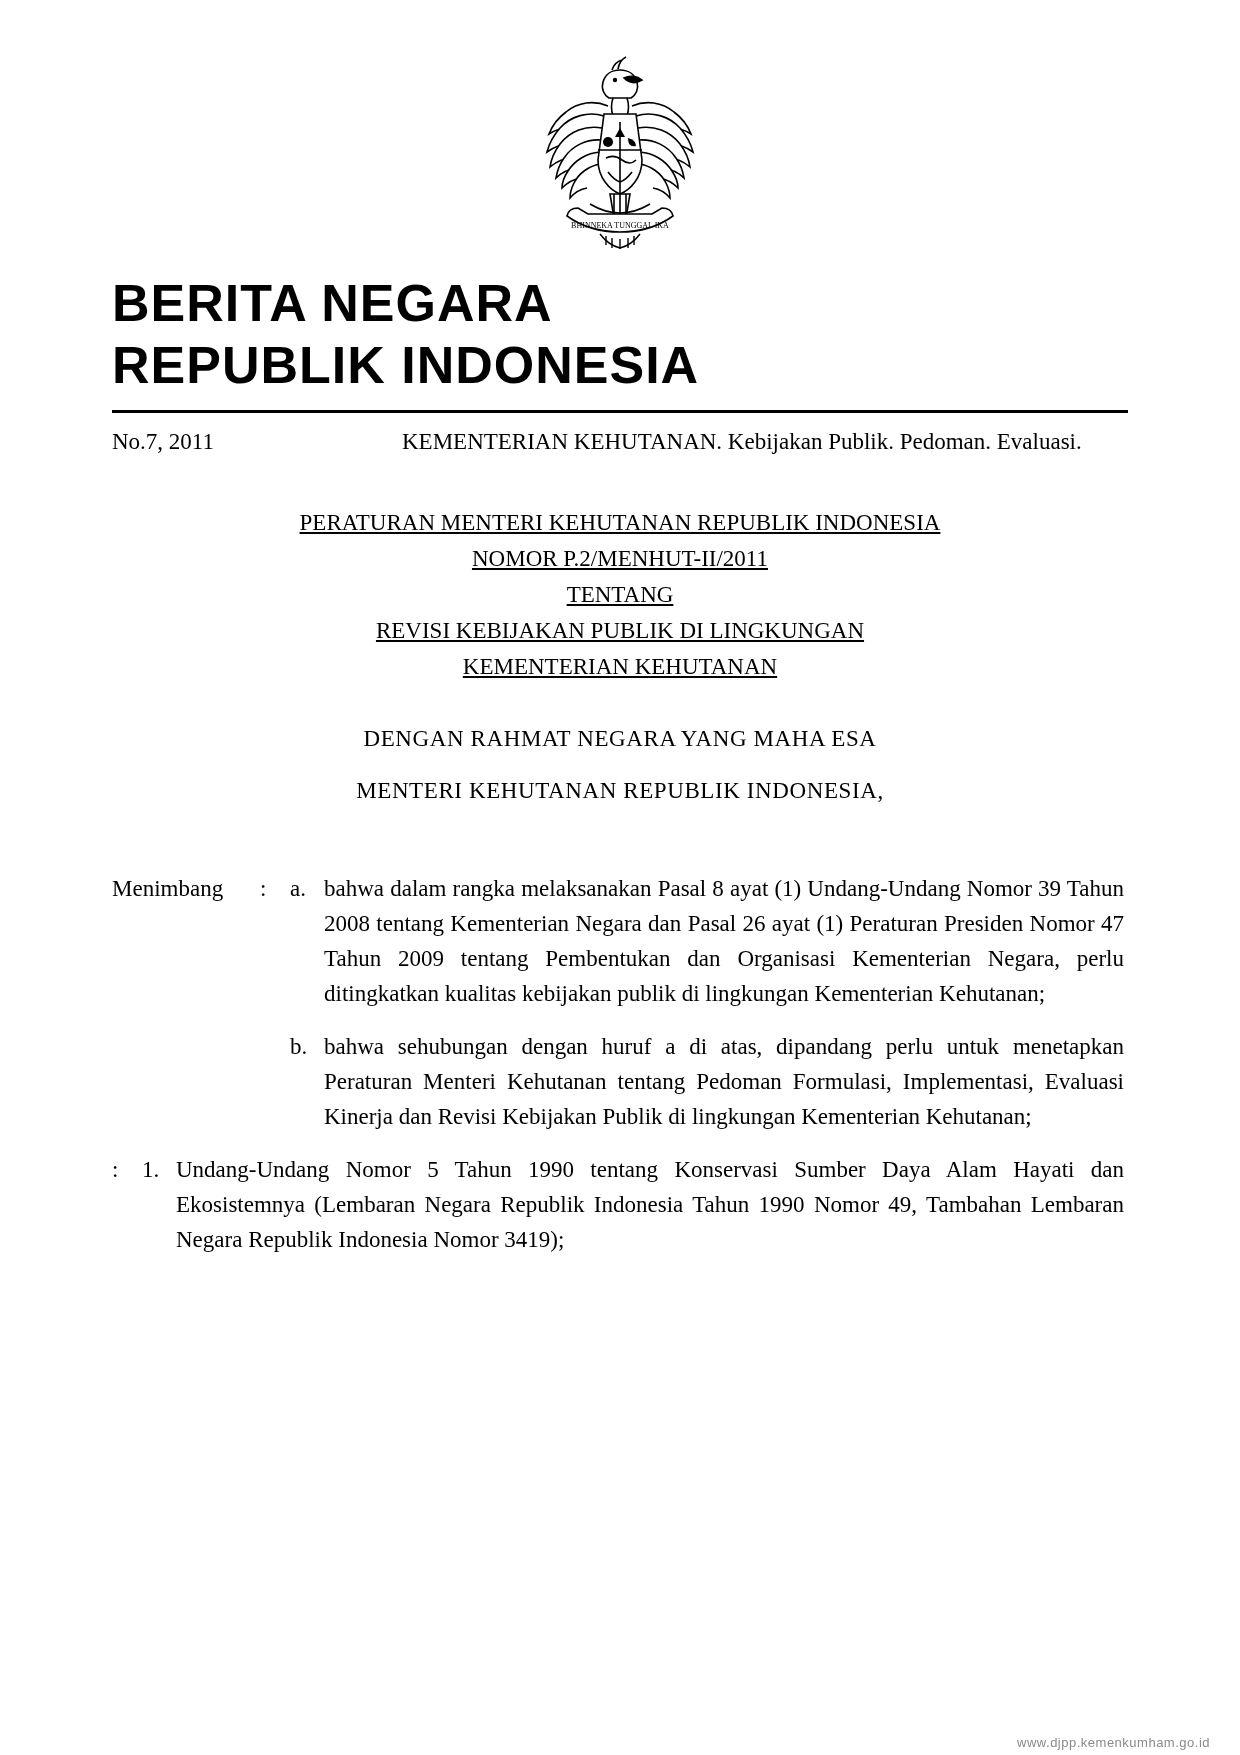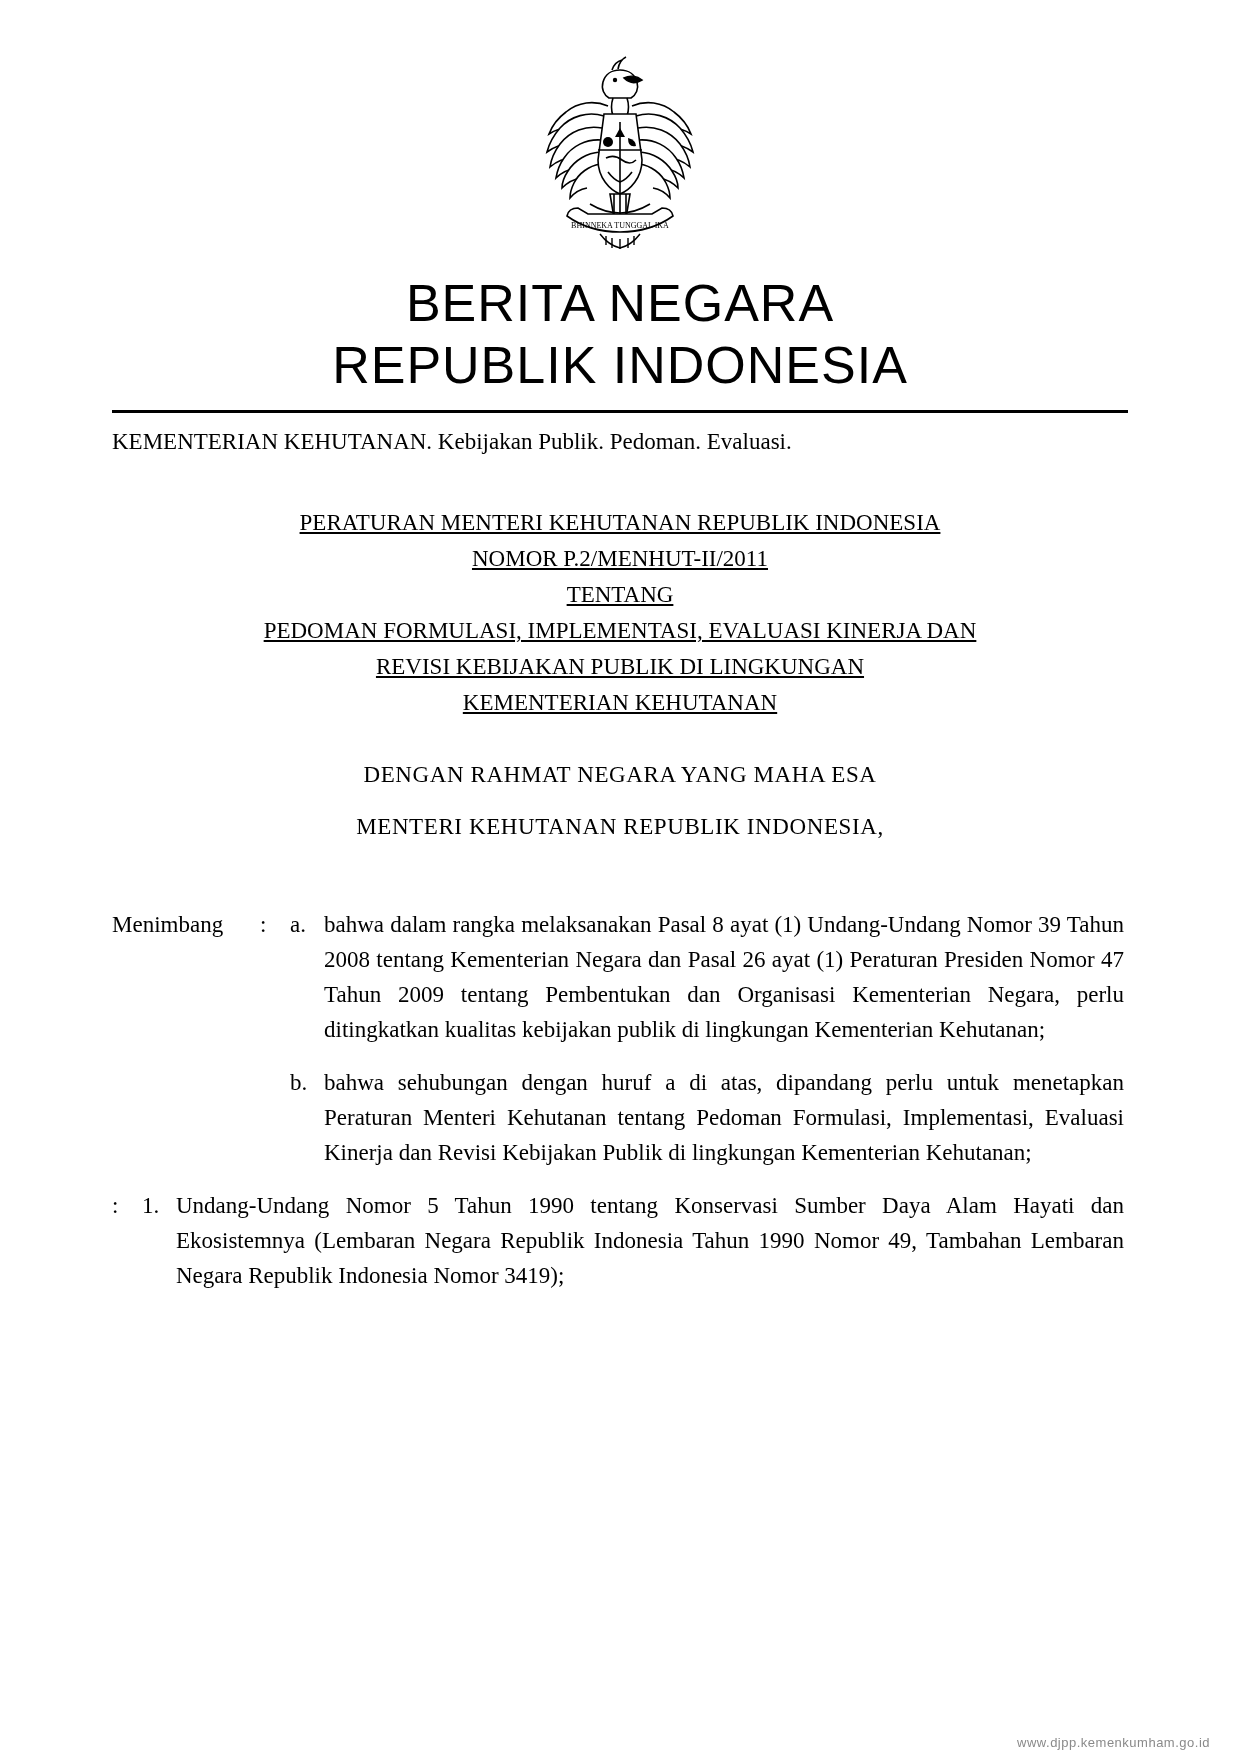--- a/index.html
+++ b/index.html
@@ -29,23 +29,22 @@
     display: flex;
     justify-content: center;
   }
   .emblem {
     width: 200px;
     height: 210px;
   }
 
   
   .masthead {
-    text-align: center;
     font-family: "Liberation Sans", sans-serif;
-    font-weight: normal;
+    font-weight: bold;
     letter-spacing: 1px;
   }
   .masthead .line1 {
     font-size: 52px;
     line-height: 62px;
     margin-top: 8px;
   }
   .masthead .line2 {
     font-size: 52px;
     line-height: 62px;
@@ -203,28 +202,28 @@
   </div>
 
   <div class="masthead">
     <div class="line1">BERITA NEGARA</div>
     <div class="line2">REPUBLIK INDONESIA</div>
   </div>
 
   <div class="rule"></div>
 
   <div class="issue-row">
+    <div class="issue-no">No.7, 2011</div>
     <div class="issue-subject">KEMENTERIAN KEHUTANAN. Kebijakan Publik. Pedoman. Evaluasi.</div>
   </div>
 
   <div class="title-block">
     <span class="t-line">PERATURAN MENTERI KEHUTANAN REPUBLIK INDONESIA</span>
     <span class="t-line">NOMOR P.2/MENHUT-II/2011</span>
     <span class="t-line">TENTANG</span>
-    <span class="t-line">PEDOMAN FORMULASI, IMPLEMENTASI, EVALUASI KINERJA DAN</span>
     <span class="t-line">REVISI KEBIJAKAN PUBLIK DI LINGKUNGAN</span>
     <span class="t-line">KEMENTERIAN KEHUTANAN</span>
   </div>
 
   <div class="invocation">
     <span class="inv1">DENGAN RAHMAT NEGARA YANG MAHA ESA</span>
     <span class="inv2">MENTERI KEHUTANAN REPUBLIK INDONESIA,</span>
   </div>
 
   <div class="clauses">

